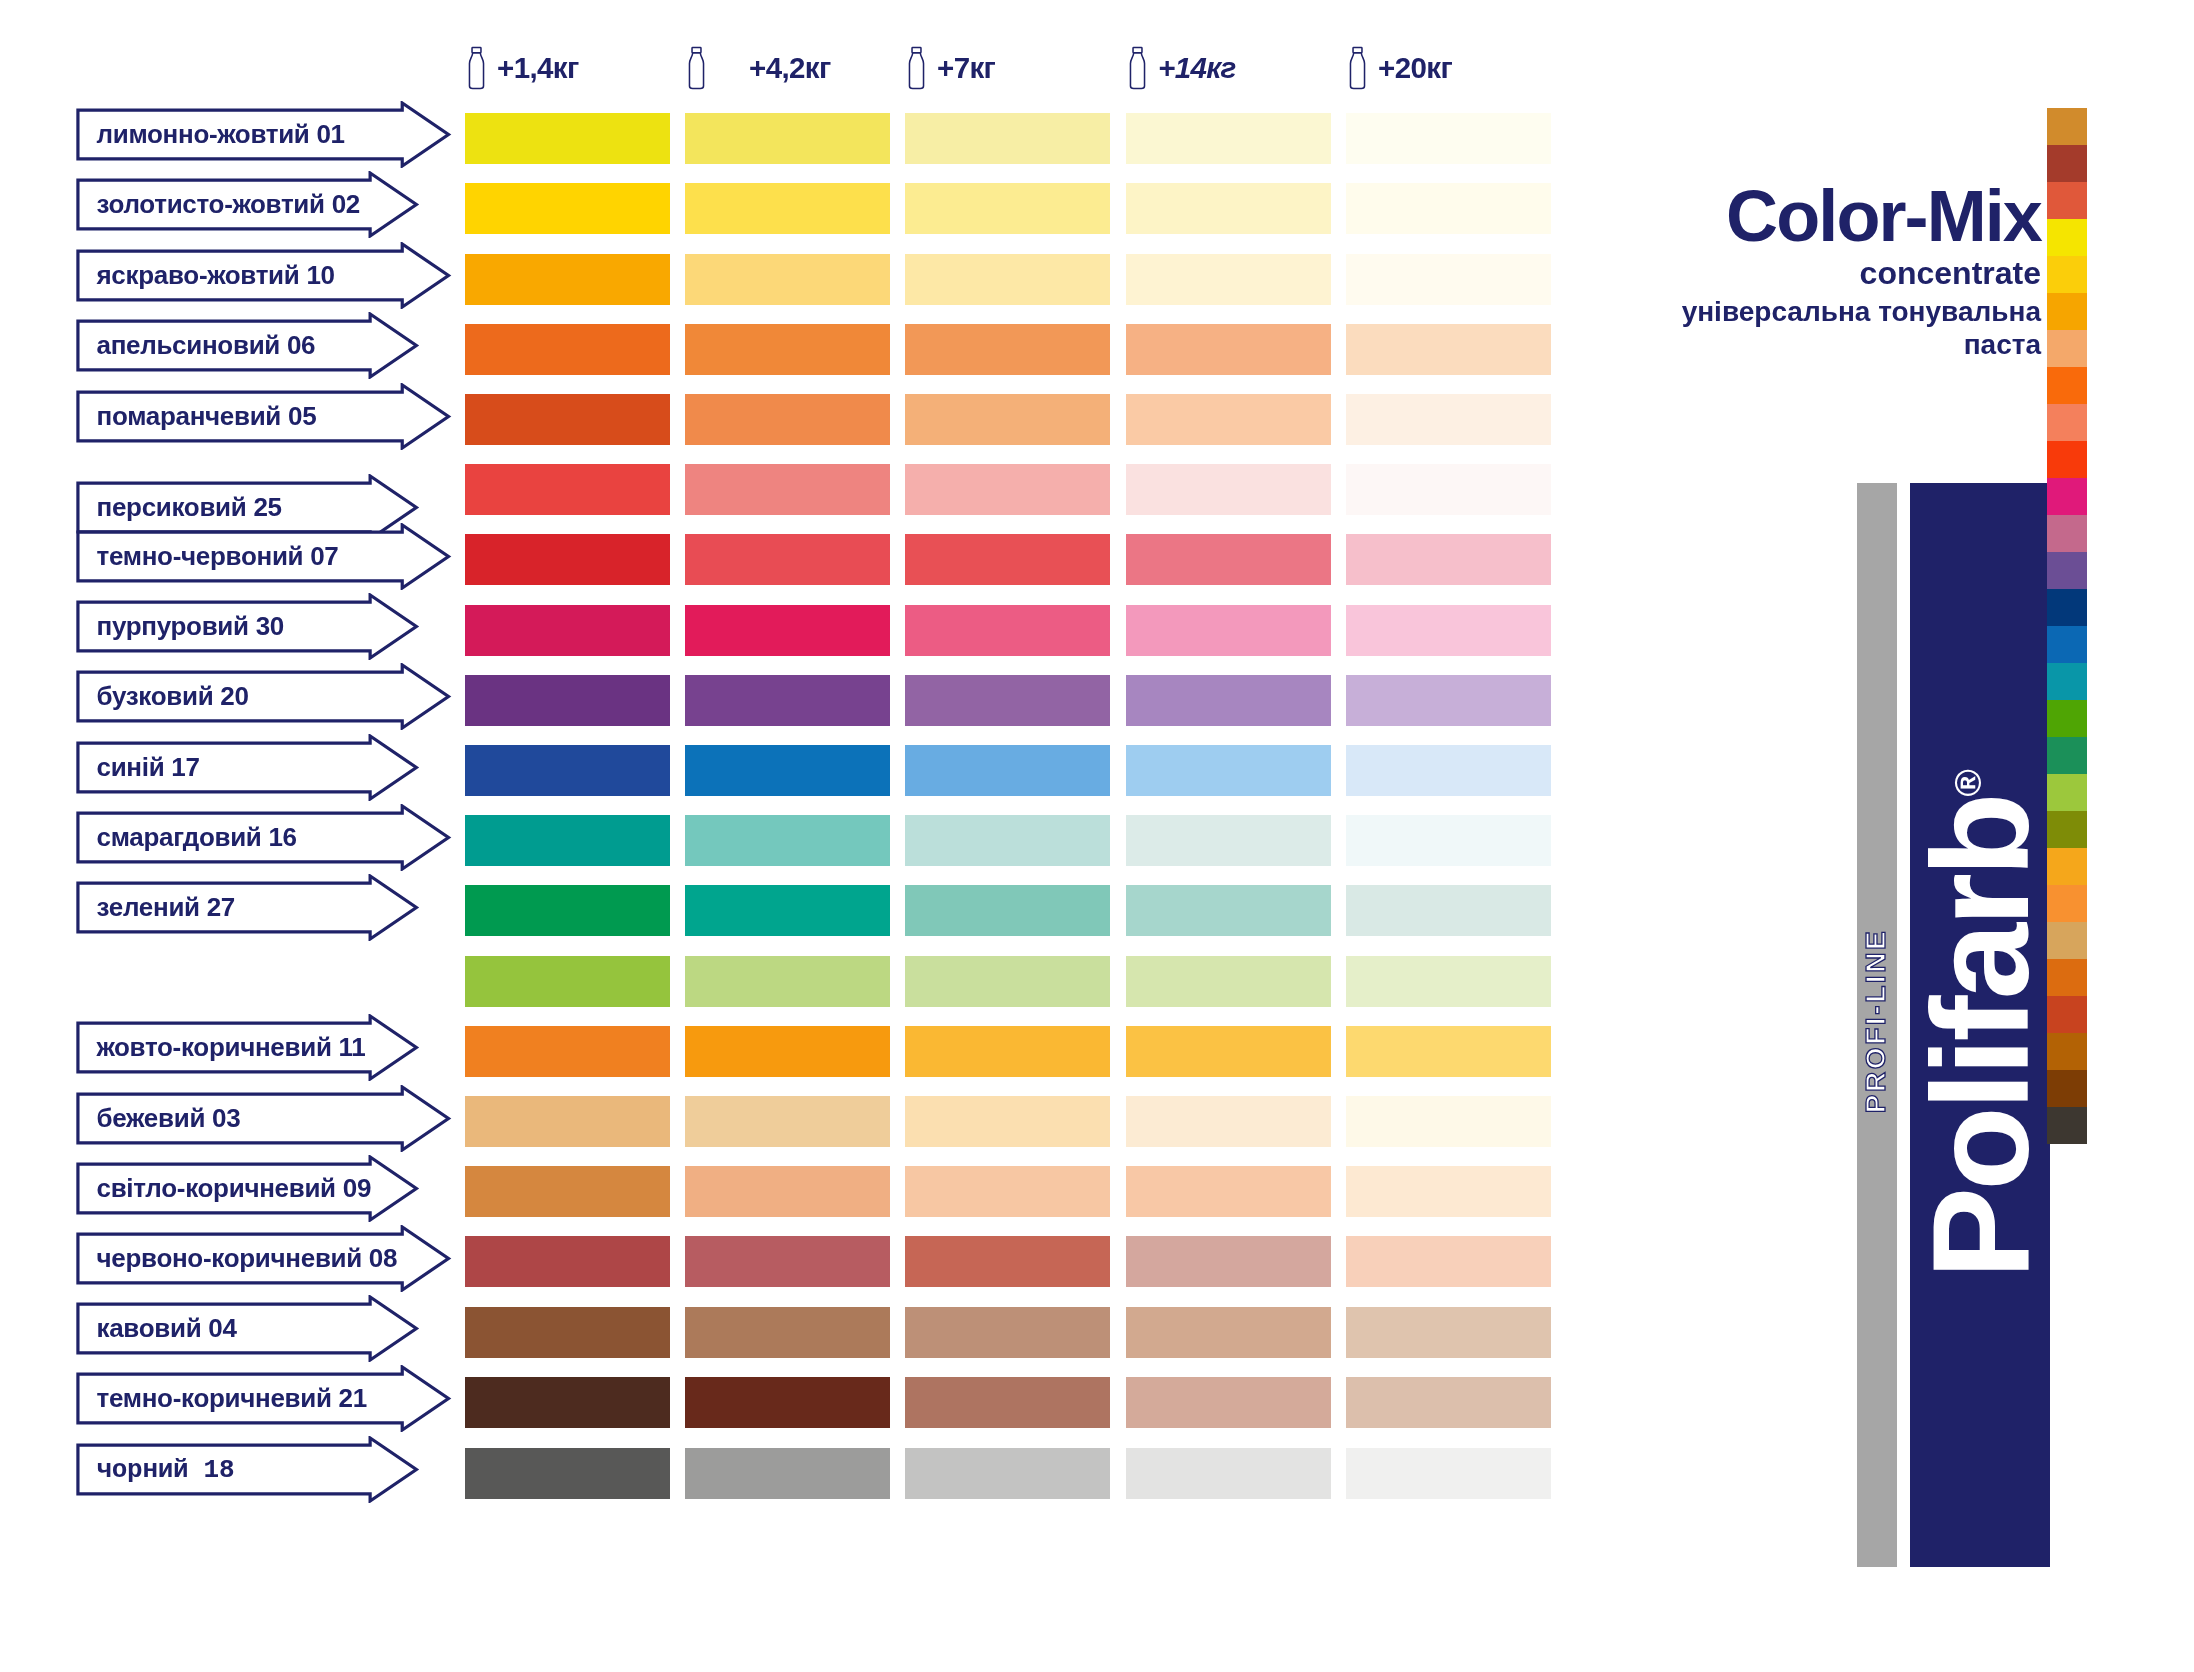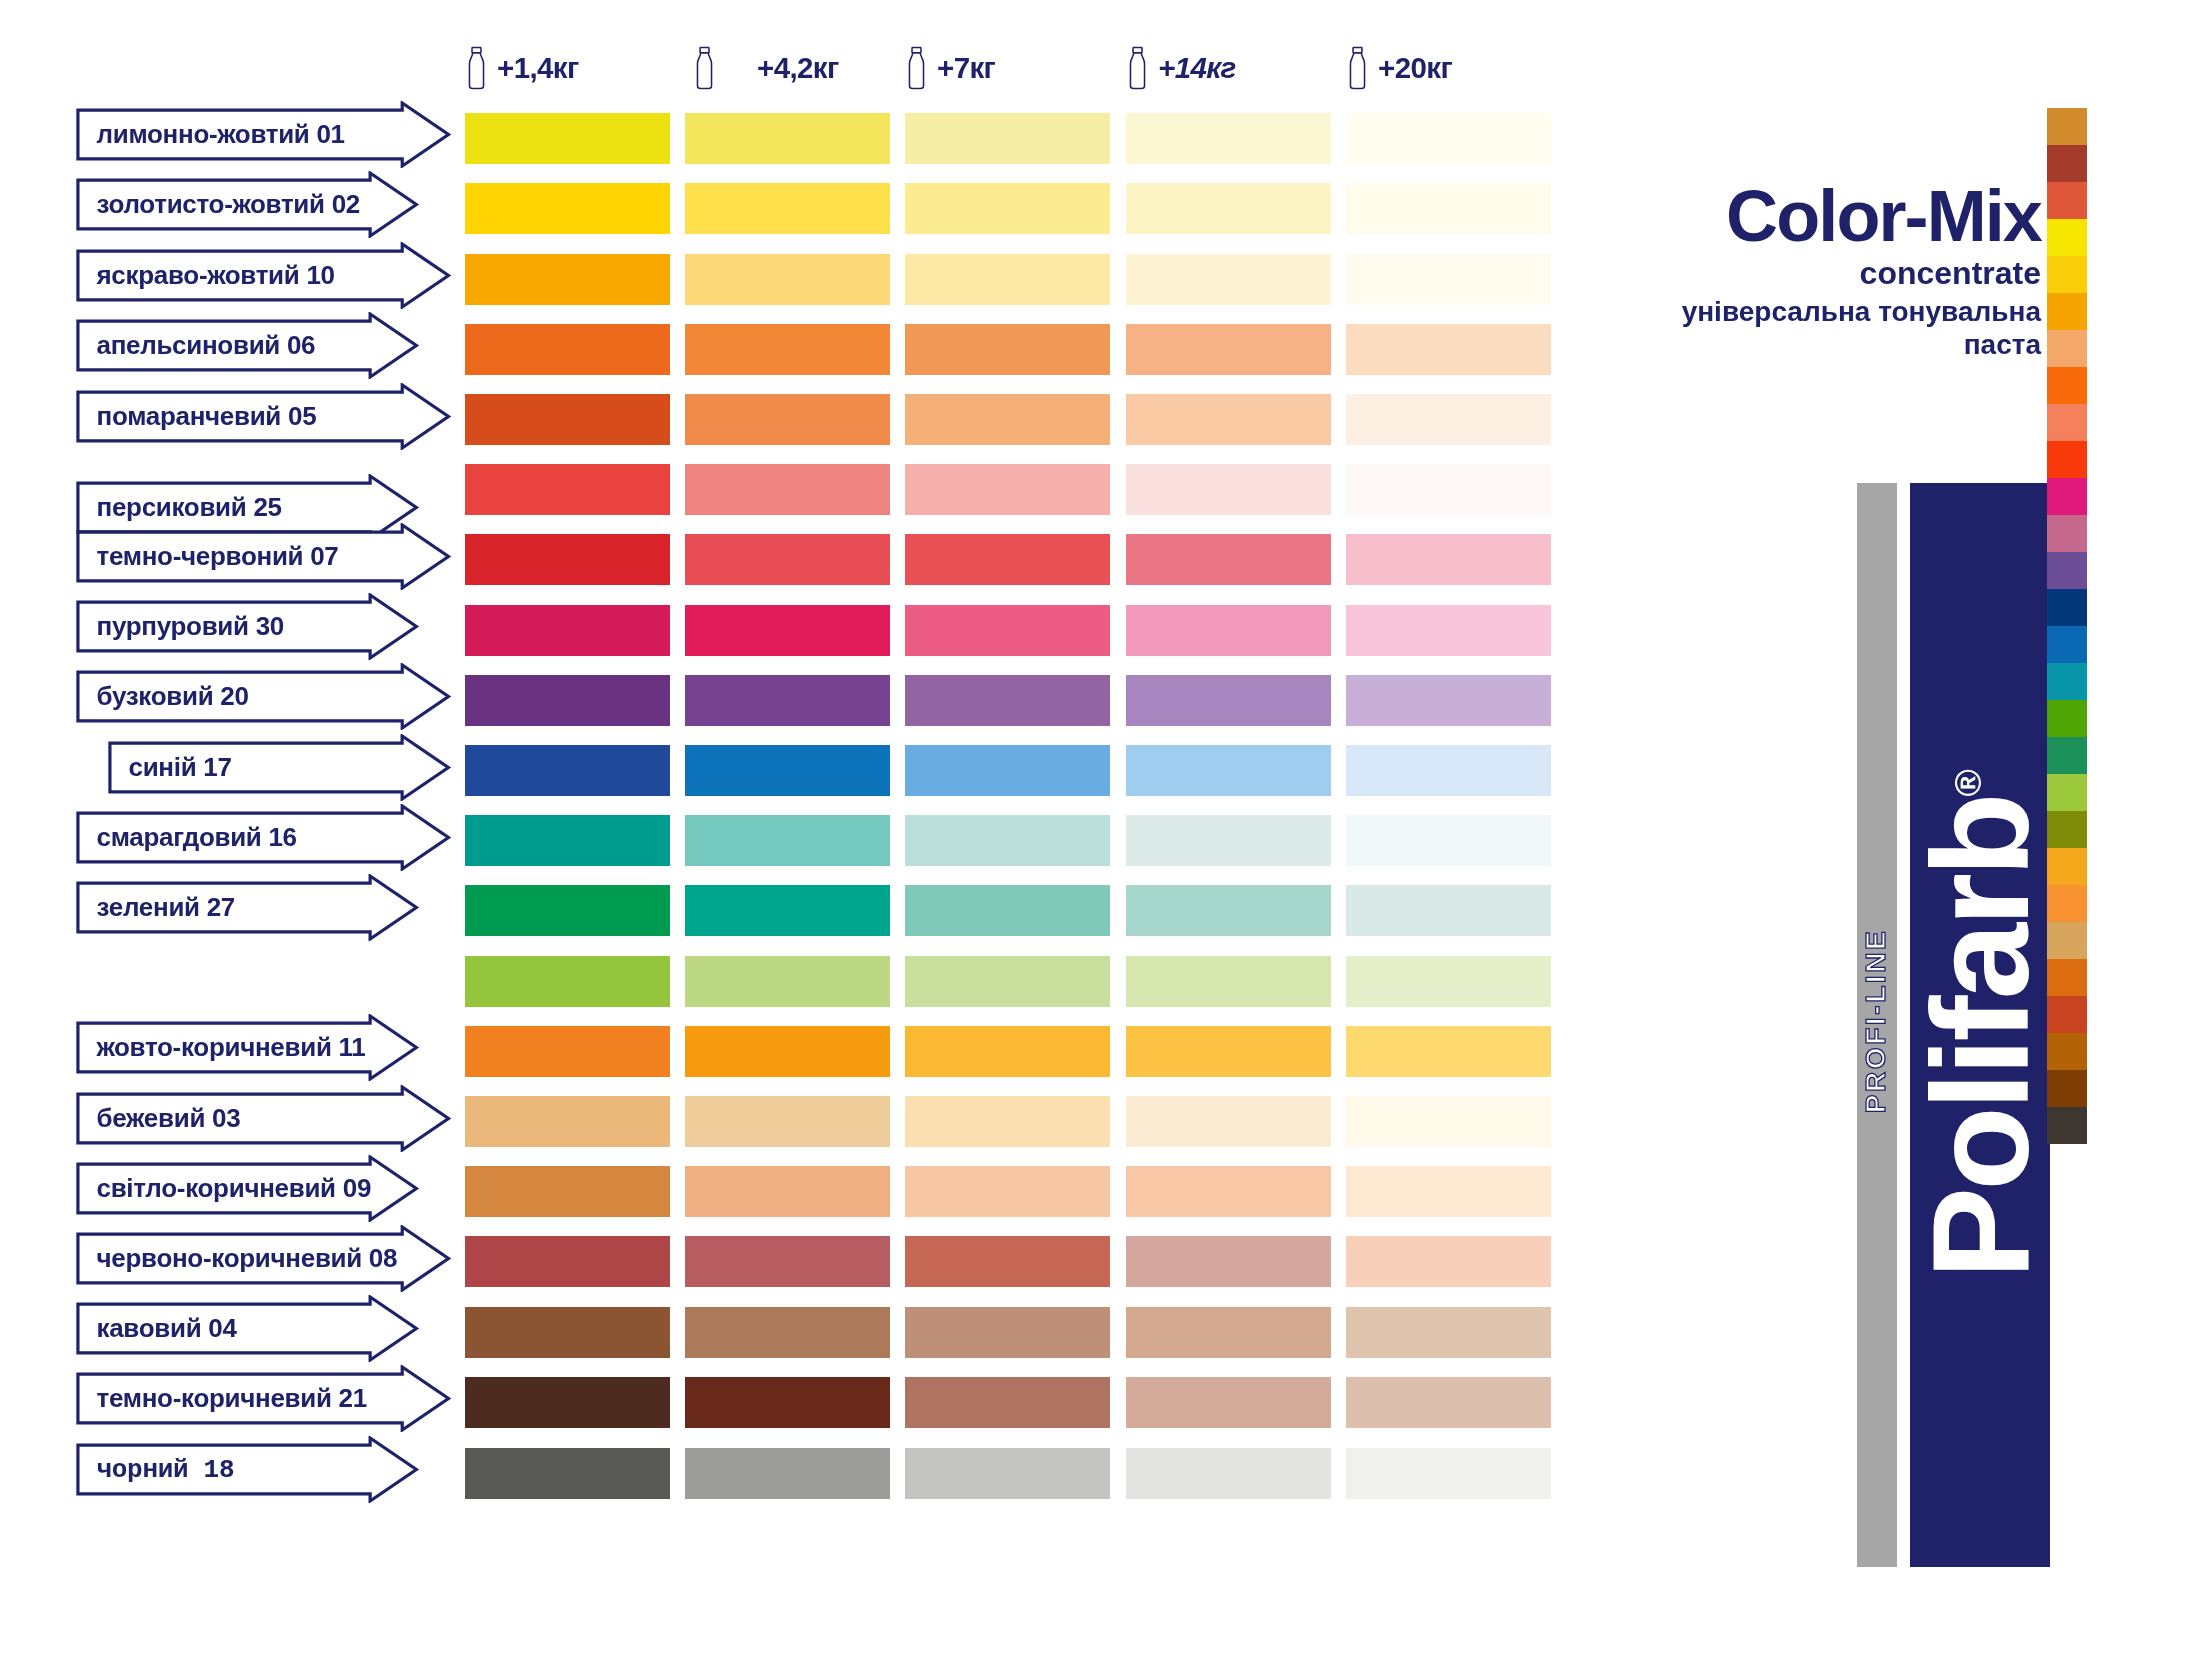--- a/index.html
+++ b/index.html
@@ -55,21 +55,21 @@
 <body>
 
 <div id="header-row">
     <div class="hdr-cell" style="left: 0px;">
       <svg viewBox="0 0 36 68" class="bottle-icon">
         <rect x="11" y="2" width="14" height="8" rx="1" fill="none" stroke="#1f2268" stroke-width="2.4"></rect>
         <path d="M12 10 C12 16 7 20 7 27 L7 62 C7 64.8 9 66 12 66 L24 66 C27 66 29 64.8 29 62 L29 27 C29 20 24 16 24 10 Z" fill="none" stroke="#1f2268" stroke-width="2.4"></path>
       </svg>
       <span class="hdr-text">+1,4кг</span>
     </div>
-    <div class="hdr-cell" style="left: 228px; gap: 41px;">
+    <div class="hdr-cell" style="left: 220px; gap: 41px;">
       <svg viewBox="0 0 36 68" class="bottle-icon">
         <rect x="11" y="2" width="14" height="8" rx="1" fill="none" stroke="#1f2268" stroke-width="2.4"></rect>
         <path d="M12 10 C12 16 7 20 7 27 L7 62 C7 64.8 9 66 12 66 L24 66 C27 66 29 64.8 29 62 L29 27 C29 20 24 16 24 10 Z" fill="none" stroke="#1f2268" stroke-width="2.4"></path>
       </svg>
       <span class="hdr-text">+4,2кг</span>
     </div>
     <div class="hdr-cell" style="left: 440px;">
       <svg viewBox="0 0 36 68" class="bottle-icon">
         <rect x="11" y="2" width="14" height="8" rx="1" fill="none" stroke="#1f2268" stroke-width="2.4"></rect>
         <path d="M12 10 C12 16 7 20 7 27 L7 62 C7 64.8 9 66 12 66 L24 66 C27 66 29 64.8 29 62 L29 27 C29 20 24 16 24 10 Z" fill="none" stroke="#1f2268" stroke-width="2.4"></path>
@@ -140,21 +140,21 @@
         <path d="M3 14 L458 14 L458 3 L530 52 L458 101 L458 90 L3 90 Z" fill="#ffffff" stroke="#1f2268" stroke-width="5"></path>
       </svg>
       <div class="arrow-text">пурпуровий 30</div>
     </div>
     <div class="arrow-row" style="top: 663px;">
       <svg viewBox="0 0 640 104" class="arrow-svg">
         <path d="M3 14 L508 14 L508 3 L580 52 L508 101 L508 90 L3 90 Z" fill="#ffffff" stroke="#1f2268" stroke-width="5"></path>
       </svg>
       <div class="arrow-text">бузковий 20</div>
     </div>
-    <div class="arrow-row" style="top: 734px; margin-left: 32px;">
+    <div class="arrow-row" style="top: 734px;">
       <svg viewBox="0 0 640 104" class="arrow-svg">
         <path d="M3 14 L458 14 L458 3 L530 52 L458 101 L458 90 L3 90 Z" fill="#ffffff" stroke="#1f2268" stroke-width="5"></path>
       </svg>
       <div class="arrow-text">синій 17</div>
     </div>
     <div class="arrow-row" style="top: 804px;">
       <svg viewBox="0 0 640 104" class="arrow-svg">
         <path d="M3 14 L508 14 L508 3 L580 52 L508 101 L508 90 L3 90 Z" fill="#ffffff" stroke="#1f2268" stroke-width="5"></path>
       </svg>
       <div class="arrow-text">смарагдовий 16</div>

